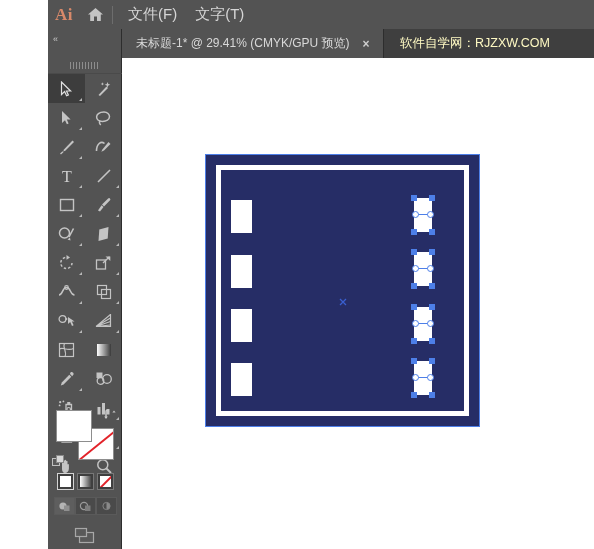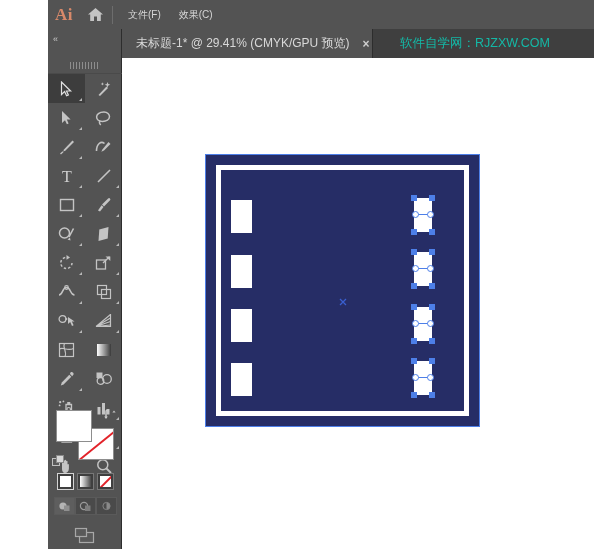--- a/index.html
+++ b/index.html
@@ -19,21 +19,21 @@
     width:32px; height:29px; display:flex; align-items:center; justify-content:center;
     color:#d8896a; font-size:17px; font-weight:bold; letter-spacing:.5px;
     font-family:"Liberation Serif","DejaVu Serif",serif;
   }
   .home-btn{
     width:30px; height:29px; display:flex; align-items:center; justify-content:center;
   }
   .vdiv{ width:1px; height:18px; background:#6d6d6d; margin:0 6px 0 2px; }
   .menu-items{ display:flex; align-items:center; height:29px; }
   .menu-item{
-    color:#d6d6d6; font-size:10px; padding:0 9px; height:29px;
+    color:#d6d6d6; font-size:15px; padding:0 9px; height:29px;
     display:flex; align-items:center; white-space:nowrap; cursor:default;
   }
   .menu-tail{ flex:1; }
   .menu-enddiv{ width:1px; height:18px; background:#6d6d6d; margin-right:4px; }
 
   
   .tabbar{
     position:absolute; left:0; top:29px; width:594px; height:29px;
     background:#3f3f3f;
   }
@@ -41,30 +41,30 @@
     position:absolute; left:0; top:0; width:74px; height:29px;
     background:#535353; border-right:1px solid #2d2d2d;
   }
   .collapse-arrows{
     position:absolute; left:5px; top:6px; color:#c8c8c8; font-size:9px;
     letter-spacing:-1px; line-height:1;
   }
   .doc-tab{
     position:absolute; left:74px; top:0; height:29px;
     background:#535353; display:flex; align-items:center;
-    padding:0 2px 0 14px; border-right:1px solid #2d2d2d;
+    padding:0 13px 0 14px; border-right:1px solid #2d2d2d;
   }
   .doc-tab-title{ color:#d8d8d8; font-size:12px; white-space:nowrap; }
   .doc-tab-close{
     color:#cfcfcf; font-size:12px; margin-left:13px; cursor:pointer;
     line-height:1; font-weight:bold;
   }
   .watermark{
     position:absolute; left:352px; top:0; height:29px;
-    display:flex; align-items:center; color:#14b8a6; font-size:12.5px;
+    display:flex; align-items:center; color:#fef9c3; font-size:12.5px;
     white-space:nowrap;
   }
 
   
   .toolpanel{
     position:absolute; left:0; top:58px; width:74px; height:491px;
     background:#535353; border-right:1px solid #2d2d2d;
   }
   .tool-grip{
     position:absolute; left:0; top:0; width:74px; height:16px;
@@ -201,21 +201,21 @@
   <div class="menubar">
     <div class="ai-logo">Ai</div>
     <div class="home-btn">
       <svg width="17" height="15" viewBox="0 0 17 15">
         <path d="M8.5 1 L16 7.5 L13.8 7.5 L13.8 14 L10 14 L10 9.6 L7 9.6 L7 14 L3.2 14 L3.2 7.5 L1 7.5 Z" fill="#c4c4c4"></path>
       </svg>
     </div>
     <div class="vdiv"></div>
     <div class="menu-items">
       <div class="menu-item">文件(F)</div>
-      <div class="menu-item">效果(C)</div>
+      <div class="menu-item">文字(T)</div>
     </div>
     <div class="menu-tail"></div>
     <div class="menu-enddiv"></div>
   </div>
 
   <div class="tabbar">
     <div class="tabbar-left">
       <div class="collapse-arrows">«</div>
     </div>
     <div class="doc-tab">

